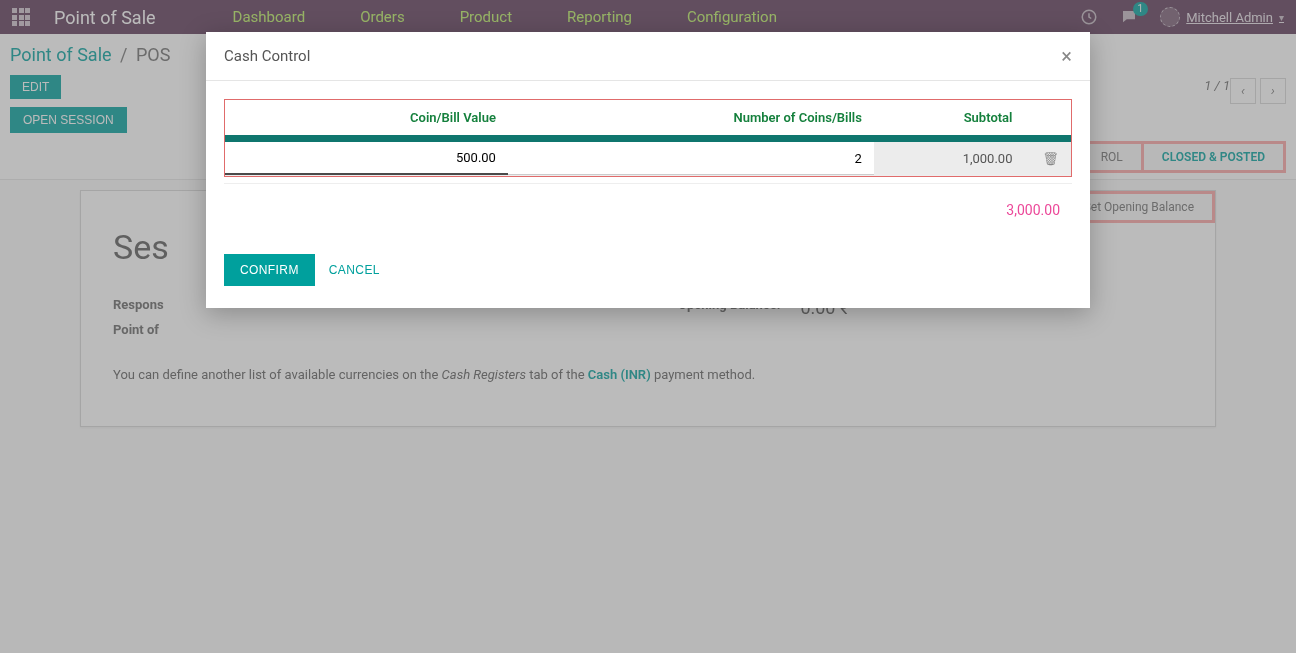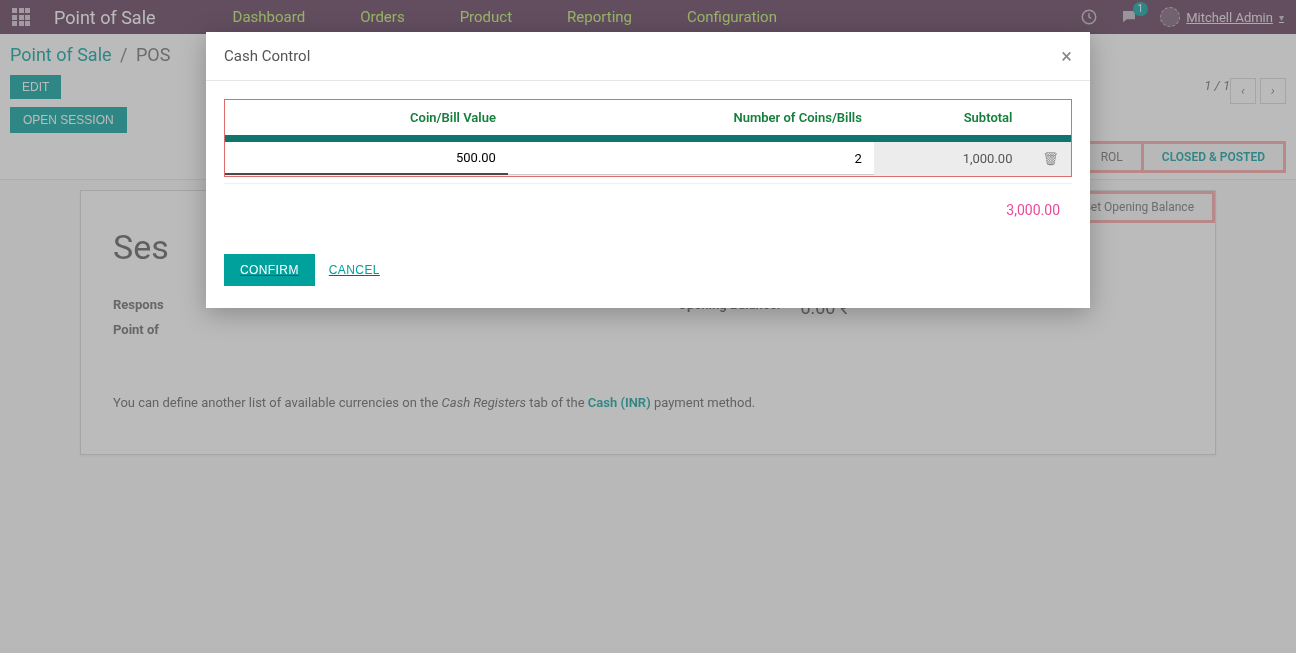--- a/index.html
+++ b/index.html
@@ -43,21 +43,21 @@
   .statusbar { position:absolute; top:0; right:0; display:flex; }
   .sbtn { border:3px solid #fca5a5; padding:6px 18px; font-size:12px; color:#6f6f6f; background:#fafafa; }
   .sbtn + .sbtn { border-left:none; }
   .h1 { font-size:34px; color:#5a5a5a; font-weight:400; margin:8px 0 30px; }
   .form-grid { display:flex; gap:60px; }
   .form-col { flex:1; }
   .form-row { display:flex; margin-bottom:10px; }
   .form-row .lbl { width:160px; color:#666; font-weight:700; }
   .form-row .val { color:#4c4c4c; }
   .opening-balance { font-size:18px; color:#5a5a5a; }
-  .note { margin-top:44px; color:#5f5f5f; line-height:1.8; }
+  .note { margin-top:16px; color:#5f5f5f; line-height:1.8; }
   .note em { font-style:italic; }
   .note a { color:#00a09d; font-weight:600; cursor:pointer; }
 
   
   .overlay { position:absolute; inset:0; background:rgba(105,105,105,.45); }
   .modal { position:absolute; top:32px; left:50%; transform:translateX(-50%); width:884px; background:#fff; box-shadow:0 6px 24px rgba(0,0,0,.25); }
   .modal-head { display:flex; justify-content:space-between; align-items:center; padding:14px 18px; border-bottom:1px solid #e5e5e5; }
   .modal-title { font-size:15px; color:#555; }
   .modal-close { font-size:20px; color:#888; cursor:pointer; line-height:1; }
   .modal-body { padding:18px; }
@@ -68,21 +68,21 @@
   table.cash td { padding:8px 12px; text-align:right; border-bottom:1px solid #eee; color:#555; }
   table.cash tr.row-a { background:#fafafa; }
   table.cash tr.editing td.coin-cell { padding:0; }
   .cell-input { width:100%; border:none; border-bottom:2px solid #4a4a4a; background:#fff; padding:8px 12px; text-align:right; font-size:13px; font-family:inherit; outline:none; }
   .cell-input.num { border-bottom:1px solid #ccc; }
   table.cash tr.editing td.sub-cell { background:#ececec; }
   .trash { display:inline-block; margin-left:6px; color:#888; cursor:pointer; }
   .add-line { padding:10px 12px; }
   .add-line a { color:#00a09d; cursor:pointer; font-size:13px; }
   .total-row { text-align:right; padding:18px 12px 4px; font-size:14px; color:#ec4899; border-top:1px solid #eee; margin-top:6px; }
-  .modal-footer { padding:14px 18px 22px; display:flex; gap:14px; align-items:center;text-decoration:underline; }
+  .modal-footer { padding:14px 18px 22px; display:flex; gap:14px; align-items:center; }
   .btn-confirm { background:#00a09d; color:#fff; border:none; padding:9px 16px; font-size:12px; letter-spacing:.4px; cursor:pointer; }
   .btn-cancel { background:none; border:none; color:#00a09d; font-size:12px; letter-spacing:.4px; cursor:pointer; }
 
   svg { display:block; }
 </style>
 </head>
 <body>
 
 <div class="topnav">
   <div class="apps-icon">

